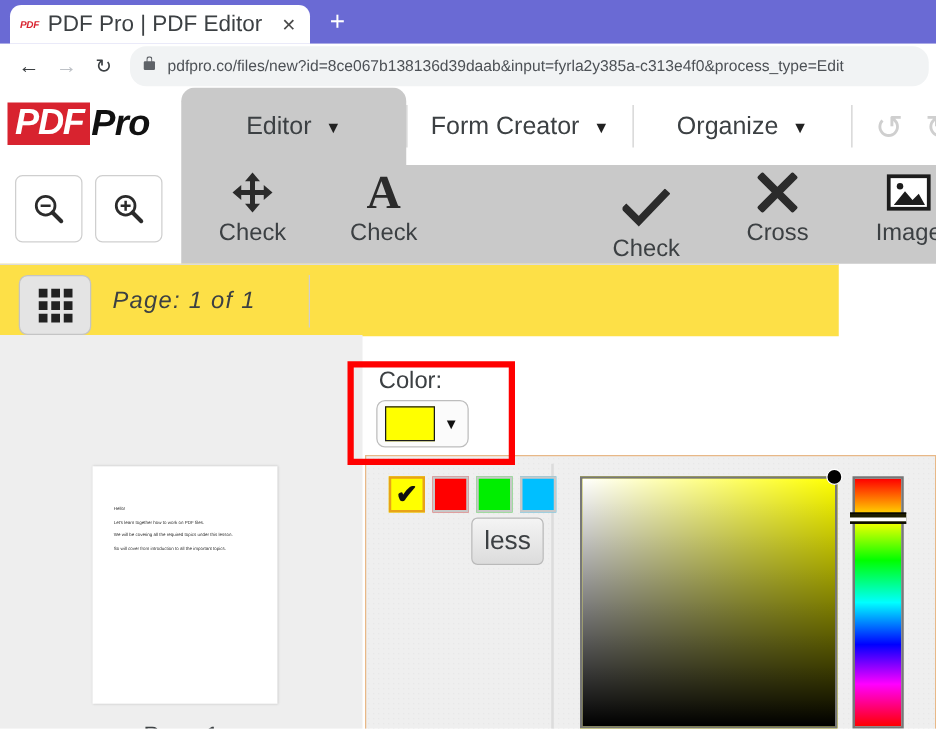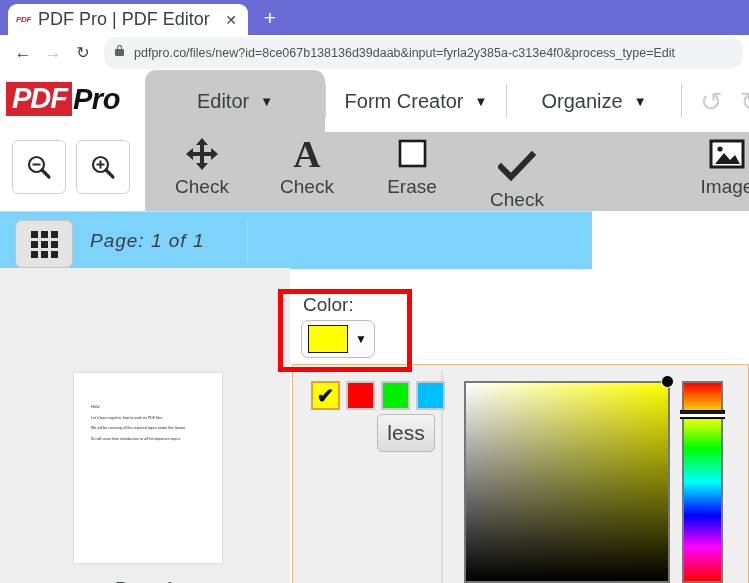--- a/index.html
+++ b/index.html
@@ -251,22 +251,22 @@
   .tool-label {
     font-size: 19px;
     color: #3c4043;
     line-height: 22px;
   }
 
   
   .subbar {
     position: absolute;
     left: 0; top: 141px;
-    width: 592px; height: 57px;
-    background: #7dd3fc;
+    width: 671px; height: 57px;
+    background: #fde047;
     border-top: 1px solid #dcdcdc;
   }
   .grid-btn {
     position: absolute;
     left: 15px; top: 8px;
     width: 56px; height: 46px;
     background: #e4e4e4;
     border: 1px solid #c4c4c4;
     border-radius: 7px;
     display: flex;
@@ -566,38 +566,38 @@
       <span class="tool-label">Check</span>
     </div>
 
     <div class="tool" style="left:260px;">
       <span class="tool-icon">
         <span style="font-family:'Liberation Serif',serif; font-size:38px; font-weight:bold; color:#2b2b2b; line-height:38px;">A</span>
       </span>
       <span class="tool-label">Check</span>
     </div>
 
-    <div class="tool" style="left:365px;">
-      <span class="tool-icon">
-        <svg width="36" height="36" viewBox="0 0 36 36">
-          <rect x="6" y="5" width="25" height="25" fill="#ffffff" stroke="#1c1c1c" stroke-width="2.6"></rect>
-        </svg>
-      </span>
-      <span class="tool-label">Erase</span>
-    </div>
 
     <div class="tool" style="left:470px;justify-content:flex-end;">
       <span class="tool-icon">
         <svg width="38" height="32" viewBox="0 0 38 32">
           <path d="M3 16 L13 26 L34 4" fill="none" stroke="#2b2b2b" stroke-width="6" stroke-linecap="square"></path>
         </svg>
       </span>
       <span class="tool-label">Check</span>
     </div>
 
+    <div class="tool" style="left:575px;">
+      <span class="tool-icon">
+        <svg width="32" height="32" viewBox="0 0 32 32">
+          <path d="M4 4 L28 28 M28 4 L4 28" stroke="#2b2b2b" stroke-width="6.5" stroke-linecap="square"></path>
+        </svg>
+      </span>
+      <span class="tool-label">Cross</span>
+    </div>
 
     <div class="tool" style="left:680px;">
       <span class="tool-icon">
         <svg width="38" height="32" viewBox="0 0 38 32">
           <rect x="3" y="3" width="32" height="26" fill="#ffffff" stroke="#1c1c1c" stroke-width="3"></rect>
           <circle cx="12" cy="11" r="2.6" fill="#1c1c1c"></circle>
           <path d="M7 26 L16 15 L22 22 L27 17 L32 26 Z" fill="#1c1c1c"></path>
         </svg>
       </span>
       <span class="tool-label">Image</span>

